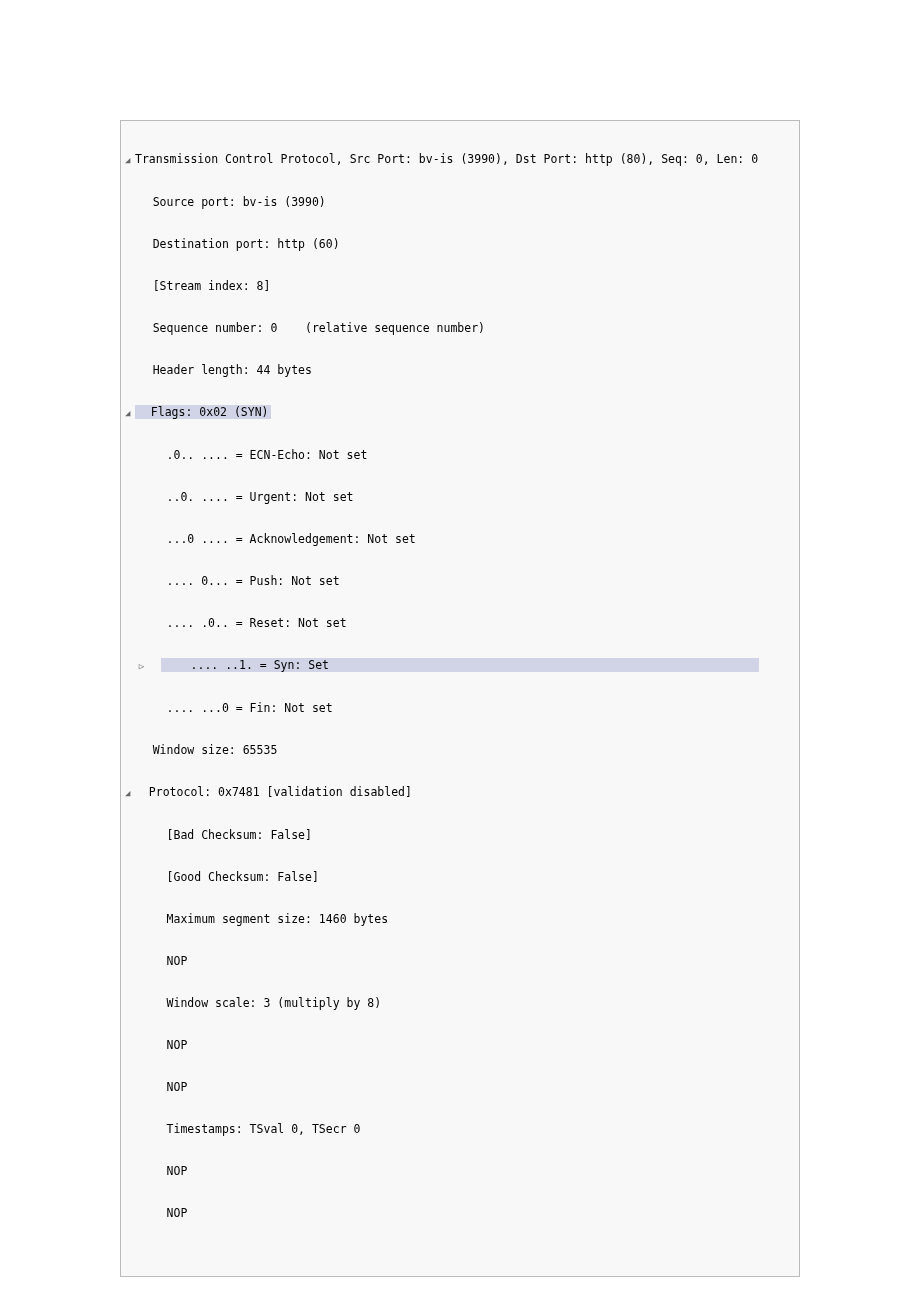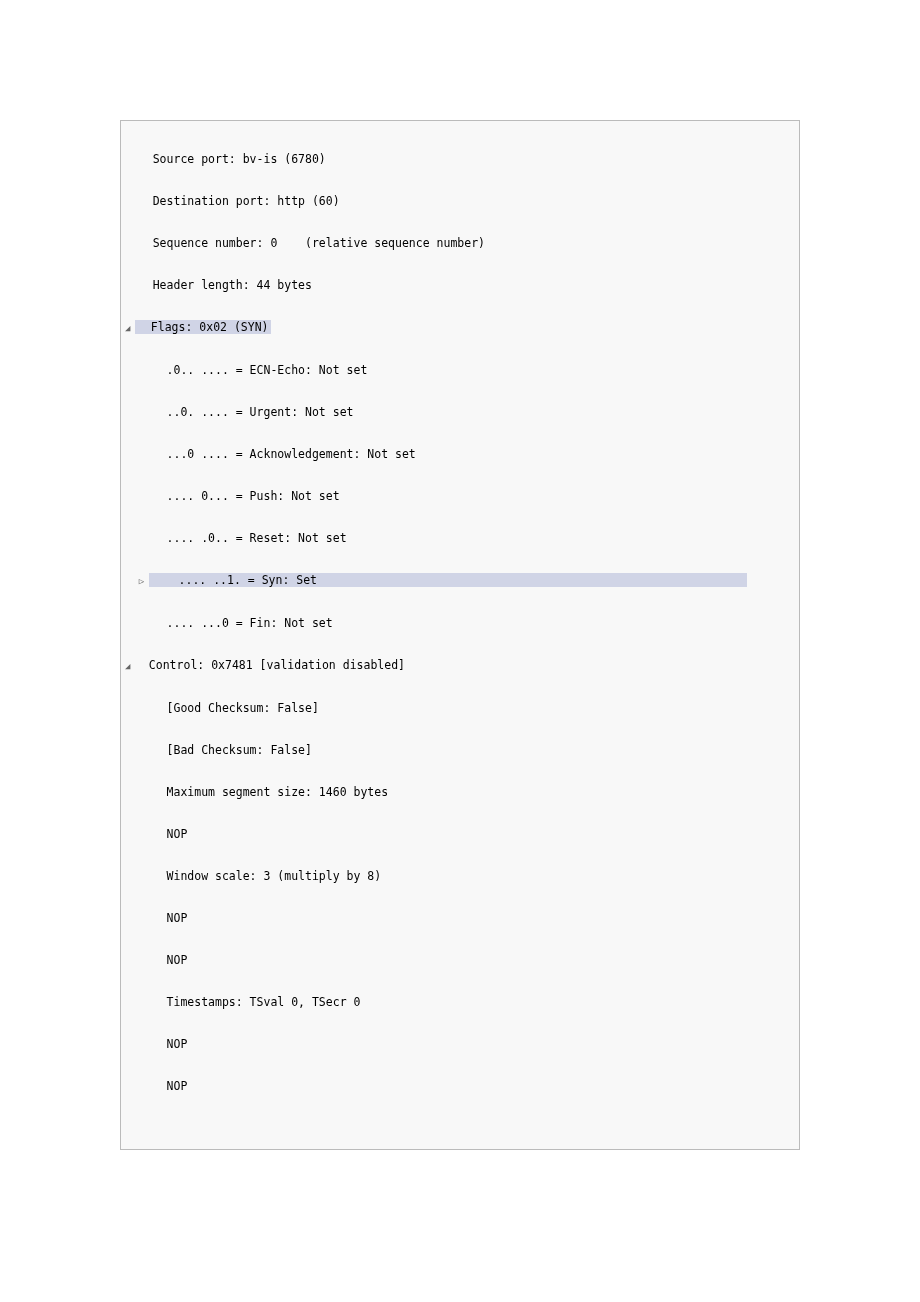--- a/index.html
+++ b/index.html
@@ -40,35 +40,38 @@
     display: inline-block;
     width: 10px;
   }
 </style>
 </head>
 <body>
 
 <div class="page">
 
   <div class="packet-box">
-    <div class="pline">    Source port: bv-is (6780)</div>
+    <div class="pline"><span class="tri">◢</span><span>Transmission Control Protocol, Src Port: bv-is (3990), Dst Port: http (80), Seq: 0, Len: 0</span></div>
+    <div class="pline">    Source port: bv-is (3990)</div>
     <div class="pline">    Destination port: http (60)</div>
+    <div class="pline">    [Stream index: 8]</div>
     <div class="pline">    Sequence number: 0    (relative sequence number)</div>
     <div class="pline">    Header length: 44 bytes</div>
     <div class="pline"><span class="tri">◢</span><span class="hl" style="">  Flags: 0x02 (SYN)</span></div>
     <div class="pline">      .0.. .... = ECN-Echo: Not set</div>
     <div class="pline">      ..0. .... = Urgent: Not set</div>
     <div class="pline">      ...0 .... = Acknowledgement: Not set</div>
     <div class="pline">      .... 0... = Push: Not set</div>
     <div class="pline">      .... .0.. = Reset: Not set</div>
-    <div class="pline">  <span class="tri">▷</span><span class="hl" style="padding-right:430px;">    .... ..1. = Syn: Set</span></div>
+    <div class="pline">  <span class="tri">▷</span><span class="hl" style="padding-right:430px;margin-left:12px;">    .... ..1. = Syn: Set</span></div>
     <div class="pline">      .... ...0 = Fin: Not set</div>
-    <div class="pline"><span class="tri">◢</span><span>  Control: 0x7481 [validation disabled]</span></div>
+    <div class="pline">    Window size: 65535</div>
+    <div class="pline"><span class="tri">◢</span><span>  Protocol: 0x7481 [validation disabled]</span></div>
+    <div class="pline">      [Bad Checksum: False]</div>
     <div class="pline">      [Good Checksum: False]</div>
-    <div class="pline">      [Bad Checksum: False]</div>
     <div class="pline">      Maximum segment size: 1460 bytes</div>
     <div class="pline">      NOP</div>
     <div class="pline">      Window scale: 3 (multiply by 8)</div>
     <div class="pline">      NOP</div>
     <div class="pline">      NOP</div>
     <div class="pline">      Timestamps: TSval 0, TSecr 0</div>
     <div class="pline">      NOP</div>
     <div class="pline">      NOP</div>
     
     

